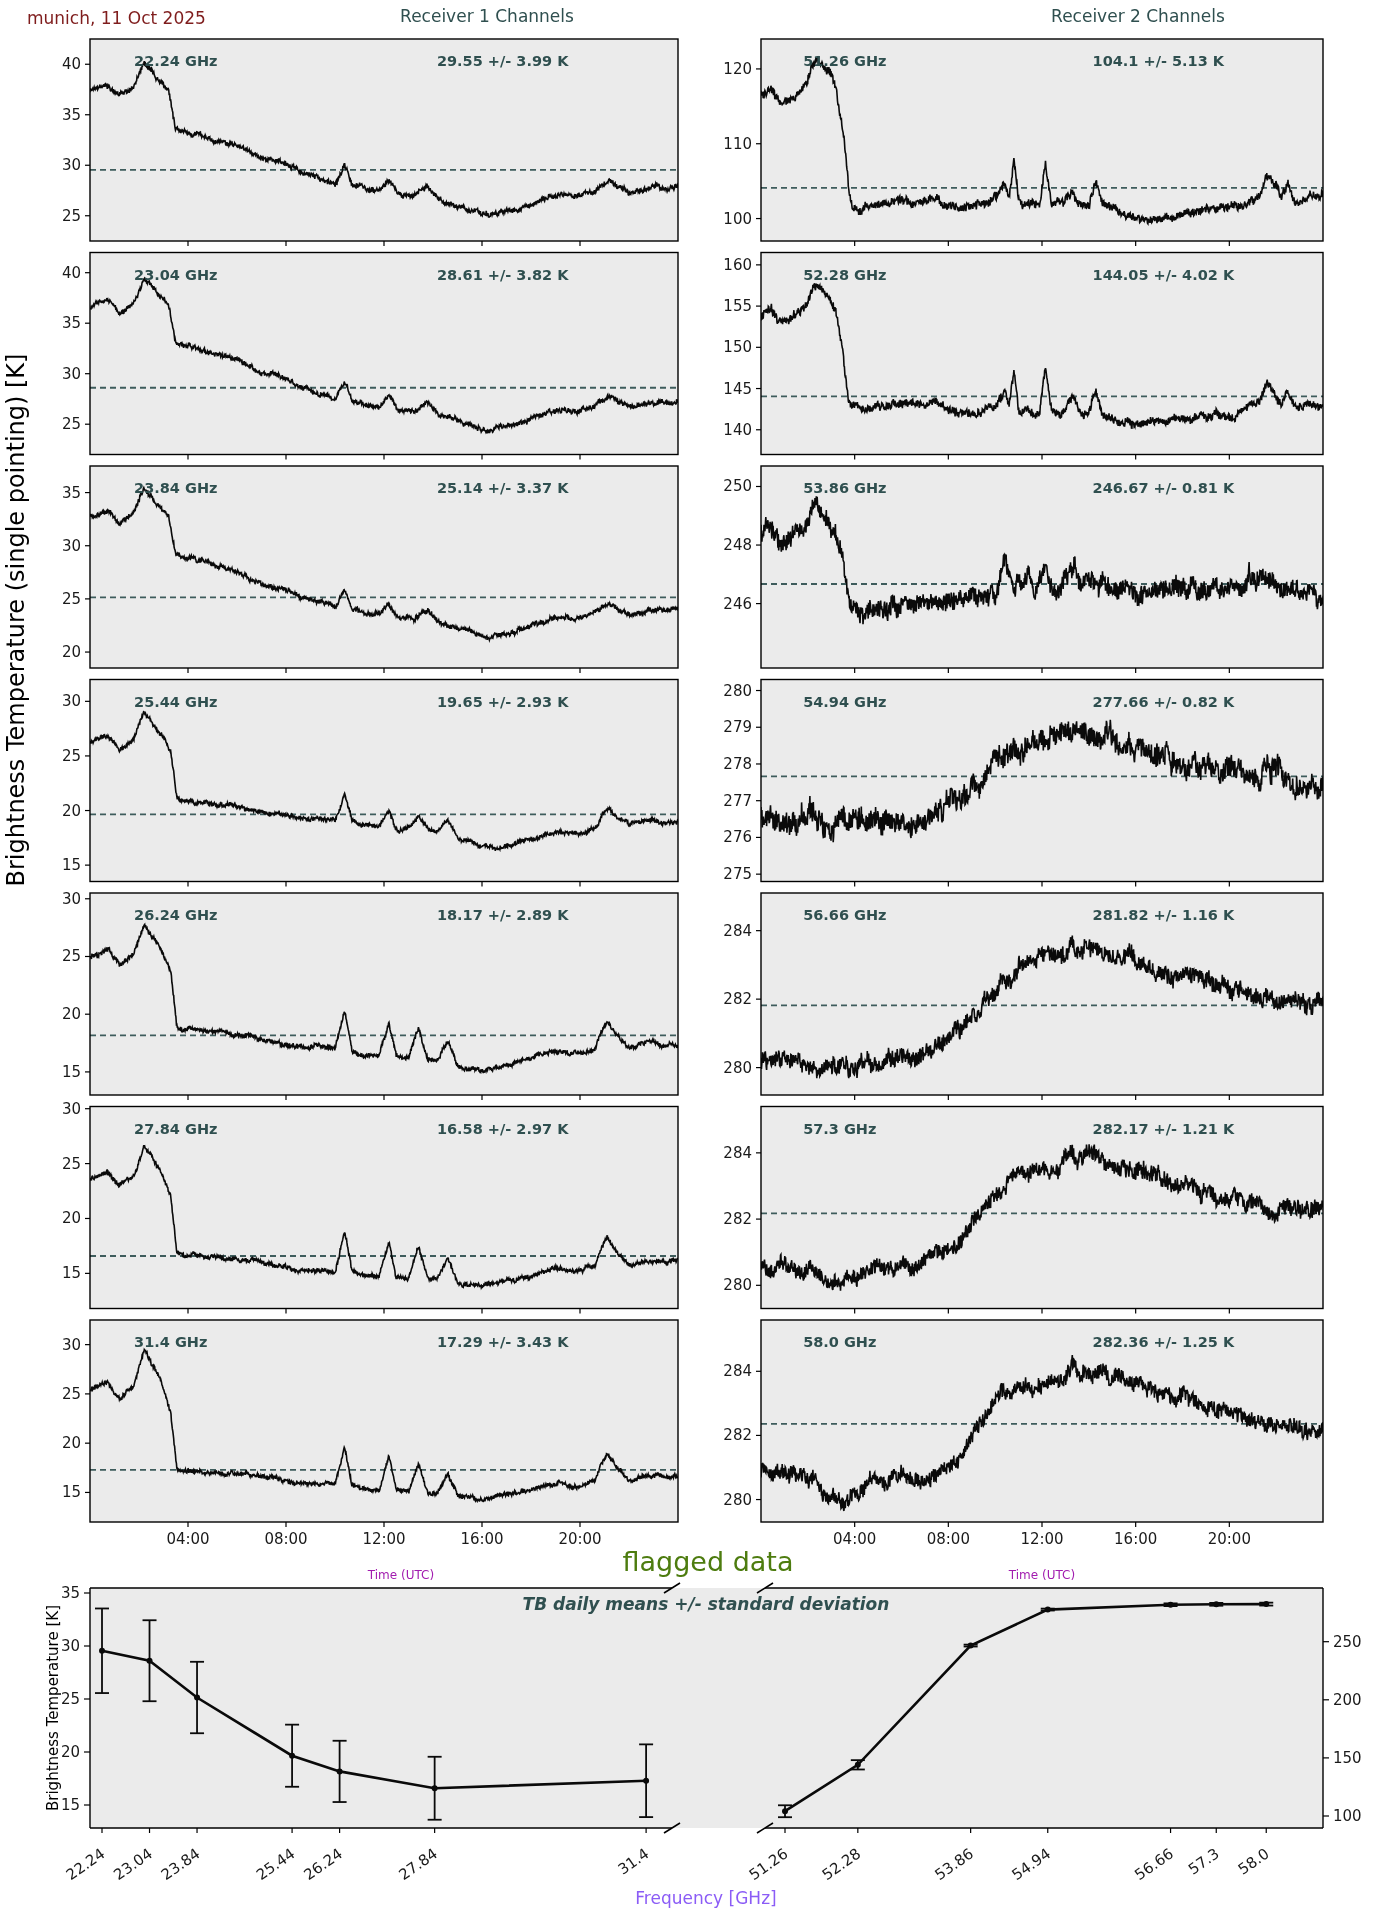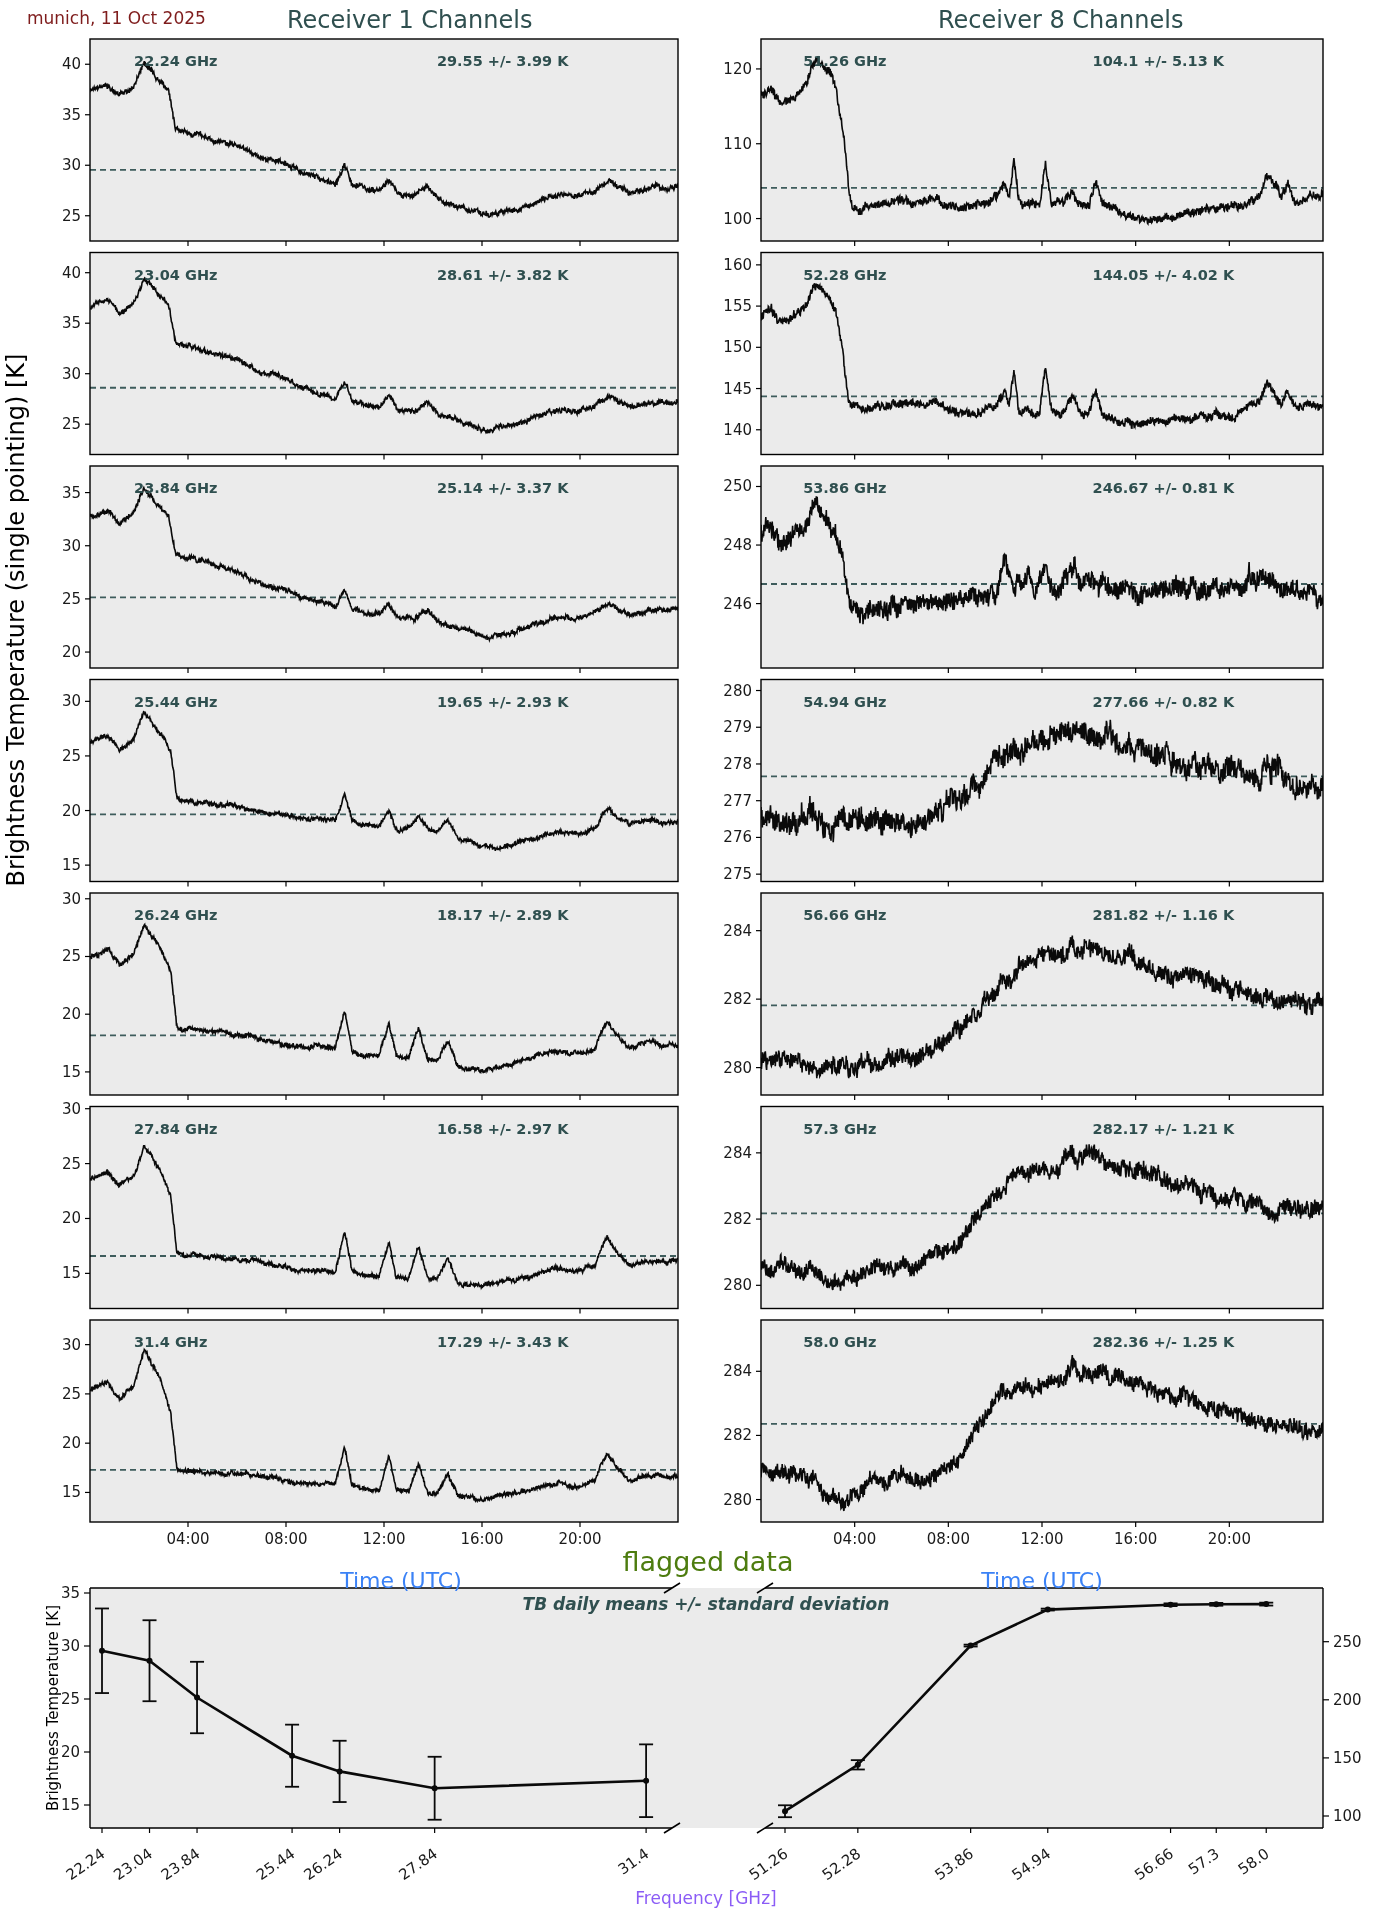--- a/index.html
+++ b/index.html
@@ -1,23 +1,23 @@
 <!DOCTYPE html>
 <html><head>
 <meta charset="utf-8">
 <style>
   html,body{margin:0;padding:0;background:#ffffff;}
   #fig{position:relative;width:1384px;height:1927px;background:#ffffff;
        font-family:"DejaVu Sans", sans-serif;overflow:hidden;}
   #plot-svg{position:absolute;left:0;top:0;}
   .ov{position:absolute;white-space:nowrap;}
   .page-title{left:27px;top:8px;font-size:17px;color:#7f1d1d;}
-  .rx-header{top:6px;width:400px;text-align:left;font-size:24px;color:#2F4F4F;}
+  .rx-header{top:6px;width:400px;text-align:center;font-size:17px;color:#2F4F4F;}
   .rx1{left:287px;} .rx2{left:938px;}
-  .time-label{top:1568px;font-size:22px;color:#3b82f6;transform:translateX(-50%);}
+  .time-label{top:1568px;font-size:12px;color:#a21caf;transform:translateX(-50%);}
   .tl-left{left:401px;} .tl-right{left:1042px;}
   .flagged{left:708px;top:1546px;font-size:27px;color:#4d7c0f;transform:translateX(-50%);}
   .bottom-title{left:706px;top:1594px;font-size:17px;font-weight:bold;color:#2F4F4F;transform:translateX(-50%);font-style:italic;}
   .bottom-xlabel{left:706px;top:1888px;font-size:17px;color:#8b5cf6;transform:translateX(-50%);}
 </style>
 </head>
 <body>
 
 <div id="fig">
   <svg id="plot-svg" width="1384" height="1927" viewBox="0 0 1384 1927">
@@ -479,19 +479,19 @@
         <line x1="1259.236" y1="1605.5501800000002" x2="1273.236" y2="1605.5501800000002" stroke="#0a0a0a" stroke-width="1.8"></line>
         <circle cx="1266.236" cy="1604.09768" r="3" fill="#0a0a0a"></circle>
         <polyline points="102.0,1650.8 149.5,1660.7 197.0,1697.5 292.1,1755.7 339.6,1771.4 434.6,1788.3 646.1,1780.7" fill="none" stroke="#0a0a0a" stroke-width="2.6"></polyline>
         <polyline points="785.0,1811.2 857.8,1764.8 970.6,1645.6 1047.8,1609.6 1170.6,1604.7 1216.3,1604.3 1266.2,1604.1" fill="none" stroke="#0a0a0a" stroke-width="2.6"></polyline>
         <text x="58" y="1708" fill="#000" font-family="&quot;DejaVu Sans&quot;, sans-serif" font-size="15px" text-anchor="middle" transform="rotate(-90 58 1708)">Brightness Temperature [K]</text>
       </g>
     </svg>
 
   <div class="ov page-title">munich, 11 Oct 2025</div>
   <div class="ov rx-header rx1">Receiver 1 Channels</div>
-  <div class="ov rx-header rx2">Receiver 8 Channels</div>
+  <div class="ov rx-header rx2">Receiver 2 Channels</div>
   <div class="ov time-label tl-left">Time (UTC)</div>
   <div class="ov time-label tl-right">Time (UTC)</div>
   <div class="ov flagged">flagged data</div>
   <div class="ov bottom-title">TB daily means +/- standard deviation</div>
   <div class="ov bottom-xlabel">Frequency [GHz]</div>
 </div>
 
 </body></html>

